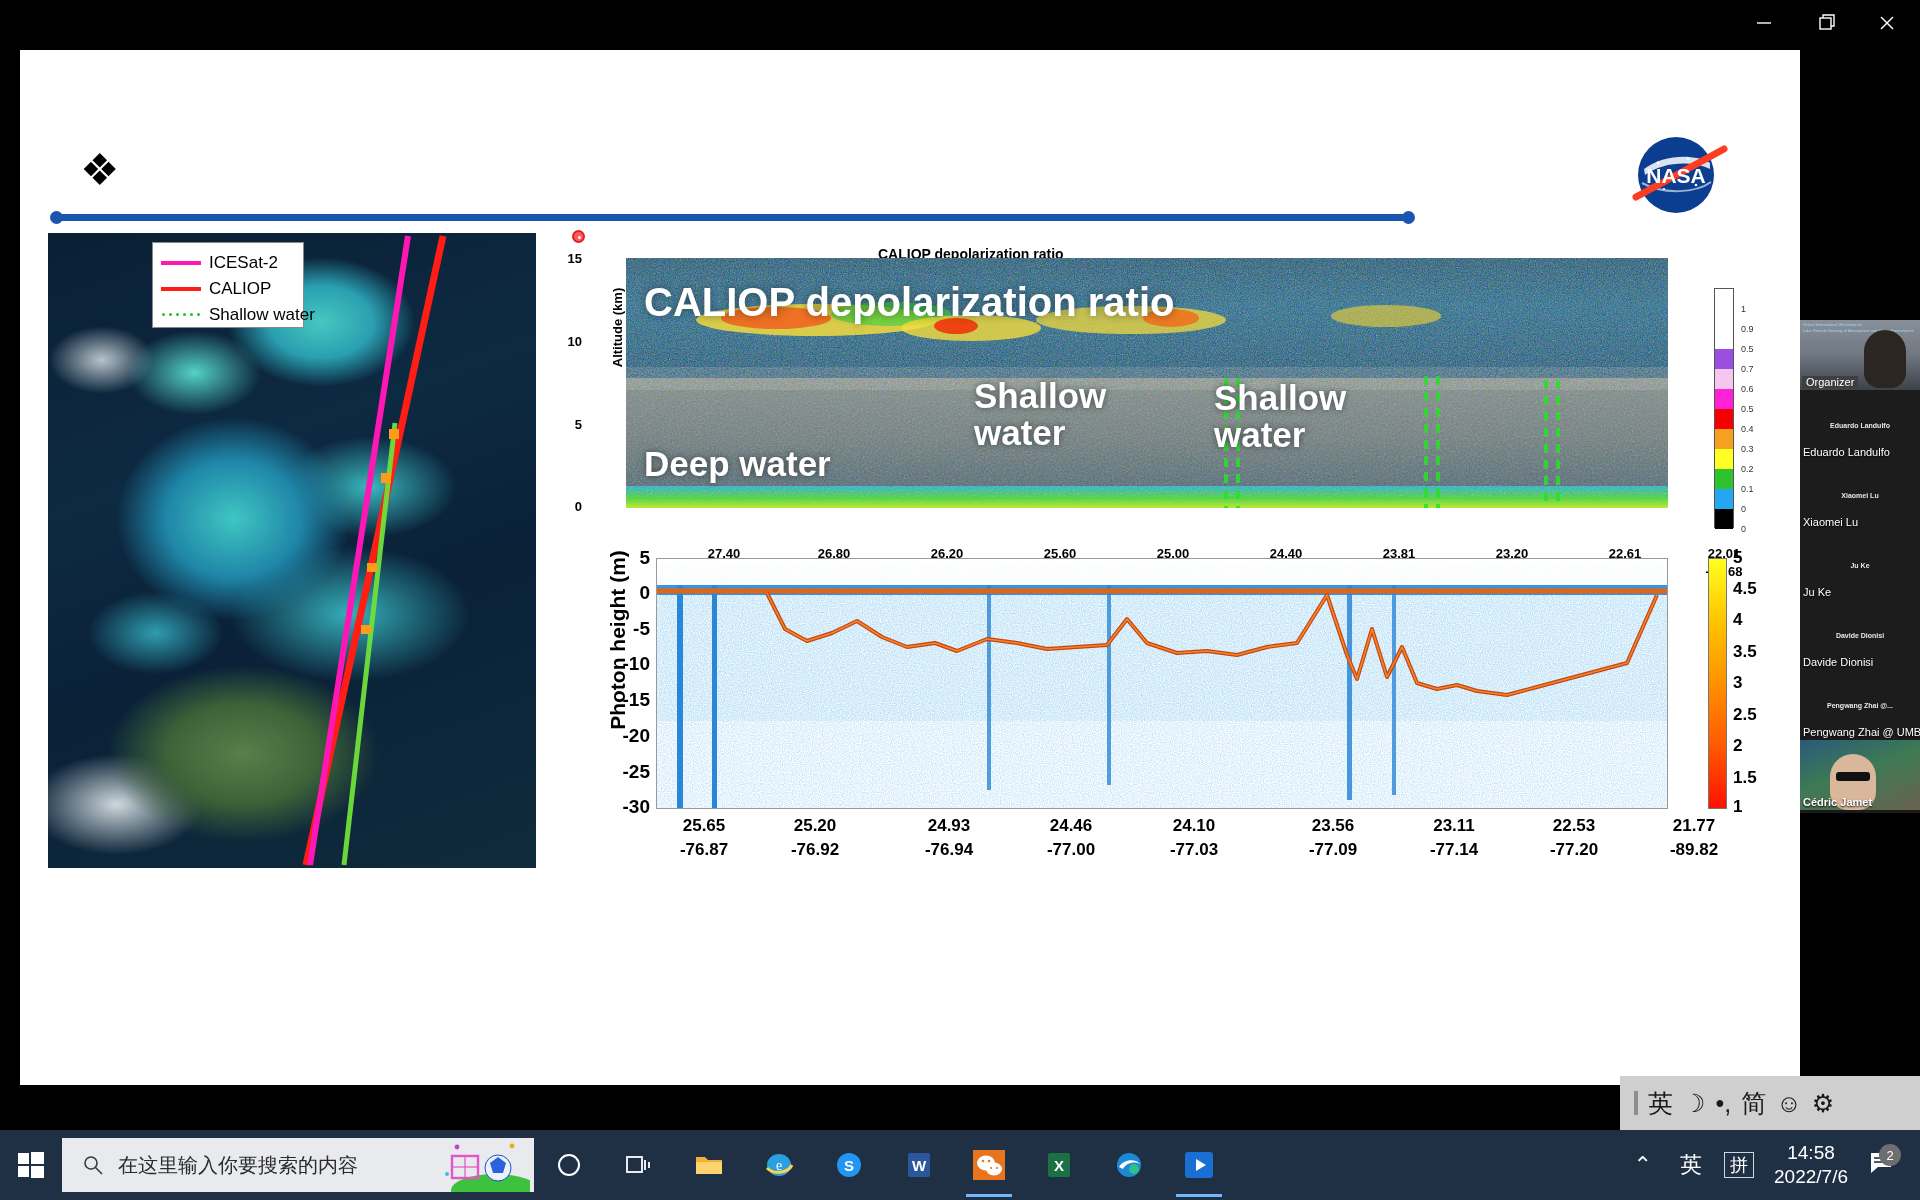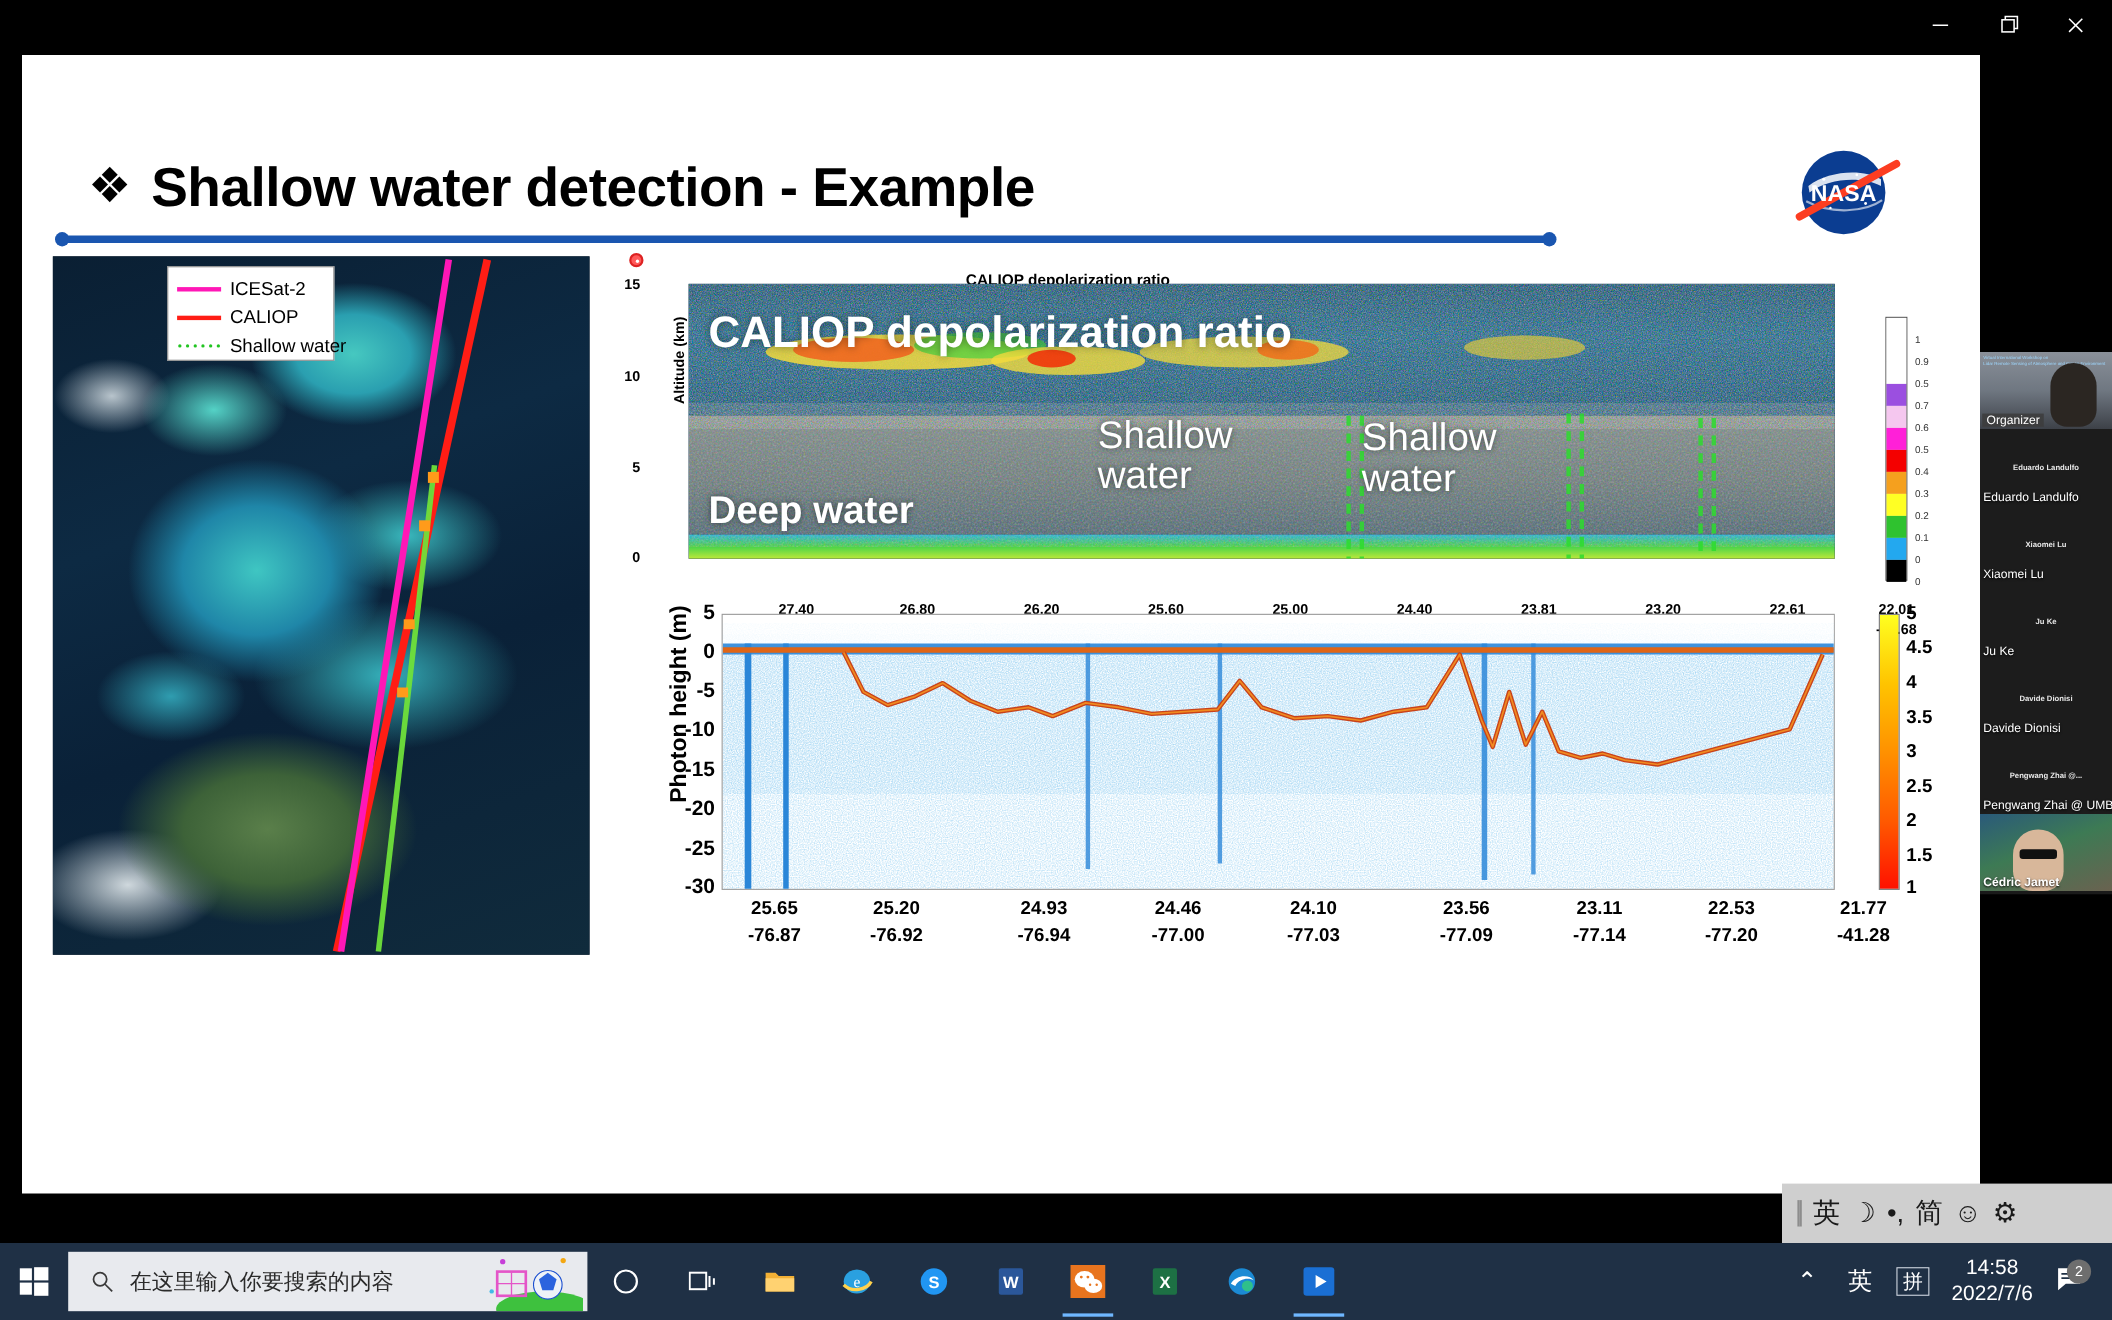--- a/index.html
+++ b/index.html
@@ -76,22 +76,22 @@
   #p1-ylab { position:absolute; left:-34px; top:62px; width:130px; text-align:center;
     transform:rotate(-90deg); transform-origin:center; font-size:13px; font-weight:bold; }
   .p1-ytick { position:absolute; right:1086px; font-size:13px; font-weight:bold; color:#000;
     width:30px; text-align:right; }
   #p1-plot { position:absolute; left:40px; top:0; width:1042px; height:250px; overflow:hidden;
     background:#0c2f4a; }
   .p1-sky { position:absolute; left:0; width:100%; }
   #p1-noise { position:absolute; inset:0; opacity:.95; }
   #p1-overlay-deep { position:absolute; left:18px; top:186px; font-size:35px; font-weight:bold;
     color:#fff; text-shadow:0 0 6px rgba(0,0,0,.5); }
-  .p1-sw { position:absolute; font-size:35px; font-weight:normal; color:#fff; line-height:1.05;
-    text-shadow:0 0 6px rgba(0,0,0,.5);margin-left:24px; }
+  .p1-sw { position:absolute; font-size:35px; font-weight:bold; color:#fff; line-height:1.05;
+    text-shadow:0 0 6px rgba(0,0,0,.5); }
   #p1-big { position:absolute; left:18px; top:22px; font-size:40px; font-weight:bold;
     color:#fff; text-shadow:0 0 8px rgba(0,0,0,.45); }
   #p1-cb { position:absolute; left:1128px; top:30px; width:20px; height:240px;
     border:1px solid #555; }
   .cb-seg { width:100%; }
   .cb-tick { position:absolute; left:26px; font-size:9px; color:#333; transform:translateY(-50%); }
   #p1-xticks { position:absolute; left:78px; top:288px; width:1042px; height:42px; }
   .xt { position:absolute; transform:translateX(-50%); text-align:center;
     font-size:13px; font-weight:bold; color:#000; }
   .xt .v2 { display:block; margin-top:3px; }
@@ -189,21 +189,20 @@
         <line x1="17" y1="5" x2="5" y2="17" stroke="#fff" stroke-width="1.4"></line>
       </svg>
     </div>
   </div>
 
   <div id="slide">
   <div id="slide-inner">
 
     <div id="title-row">
       <span id="title-bullet">❖</span>
-      <span id="title-text">Shallow water detection - Example</span>
     </div>
 
     <svg id="nasa-logo" viewBox="0 0 120 100">
       <circle cx="54" cy="50" r="38" fill="#0b3d91"></circle>
       <path d="M22 44 C40 30 72 28 88 38 L88 44 C70 35 40 37 23 50 Z" fill="#ffffff" opacity="0.85"></path>
       <path d="M20 58 C42 70 74 68 89 57" stroke="#ffffff" stroke-width="2" fill="none" opacity="0.6"></path>
       <path d="M14 72 L102 24" stroke="#fc3d21" stroke-width="7" fill="none" stroke-linecap="round"></path>
       <text x="54" y="58" font-size="21" font-weight="bold" fill="#fff" text-anchor="middle" font-family="Liberation Sans, sans-serif">NASA</text>
       <circle cx="36" cy="38" r="1.4" fill="#fff"></circle>
           <circle cx="66" cy="34" r="1.2" fill="#fff"></circle>
@@ -410,21 +409,21 @@
 
         <div id="p2-xticks">
           <div class="xt2" style="left:10px"><span>25.65</span><span class="v2">-76.87</span></div>
           <div class="xt2" style="left:121px"><span>25.20</span><span class="v2">-76.92</span></div>
           <div class="xt2" style="left:255px"><span>24.93</span><span class="v2">-76.94</span></div>
           <div class="xt2" style="left:377px"><span>24.46</span><span class="v2">-77.00</span></div>
           <div class="xt2" style="left:500px"><span>24.10</span><span class="v2">-77.03</span></div>
           <div class="xt2" style="left:639px"><span>23.56</span><span class="v2">-77.09</span></div>
           <div class="xt2" style="left:760px"><span>23.11</span><span class="v2">-77.14</span></div>
           <div class="xt2" style="left:880px"><span>22.53</span><span class="v2">-77.20</span></div>
-          <div class="xt2" style="left:1000px"><span>21.77</span><span class="v2">-41.28</span></div>
+          <div class="xt2" style="left:1000px"><span>21.77</span><span class="v2">-89.82</span></div>
         </div>
       </div>
     </div>
 
   </div>
   </div>
 
   <div id="people">
     <div class="tile video-a">
       <div class="vid-hdr">Virtual International Workshop on<br>Lidar Remote Sensing of Atmosphere and Ocean Environment</div>

